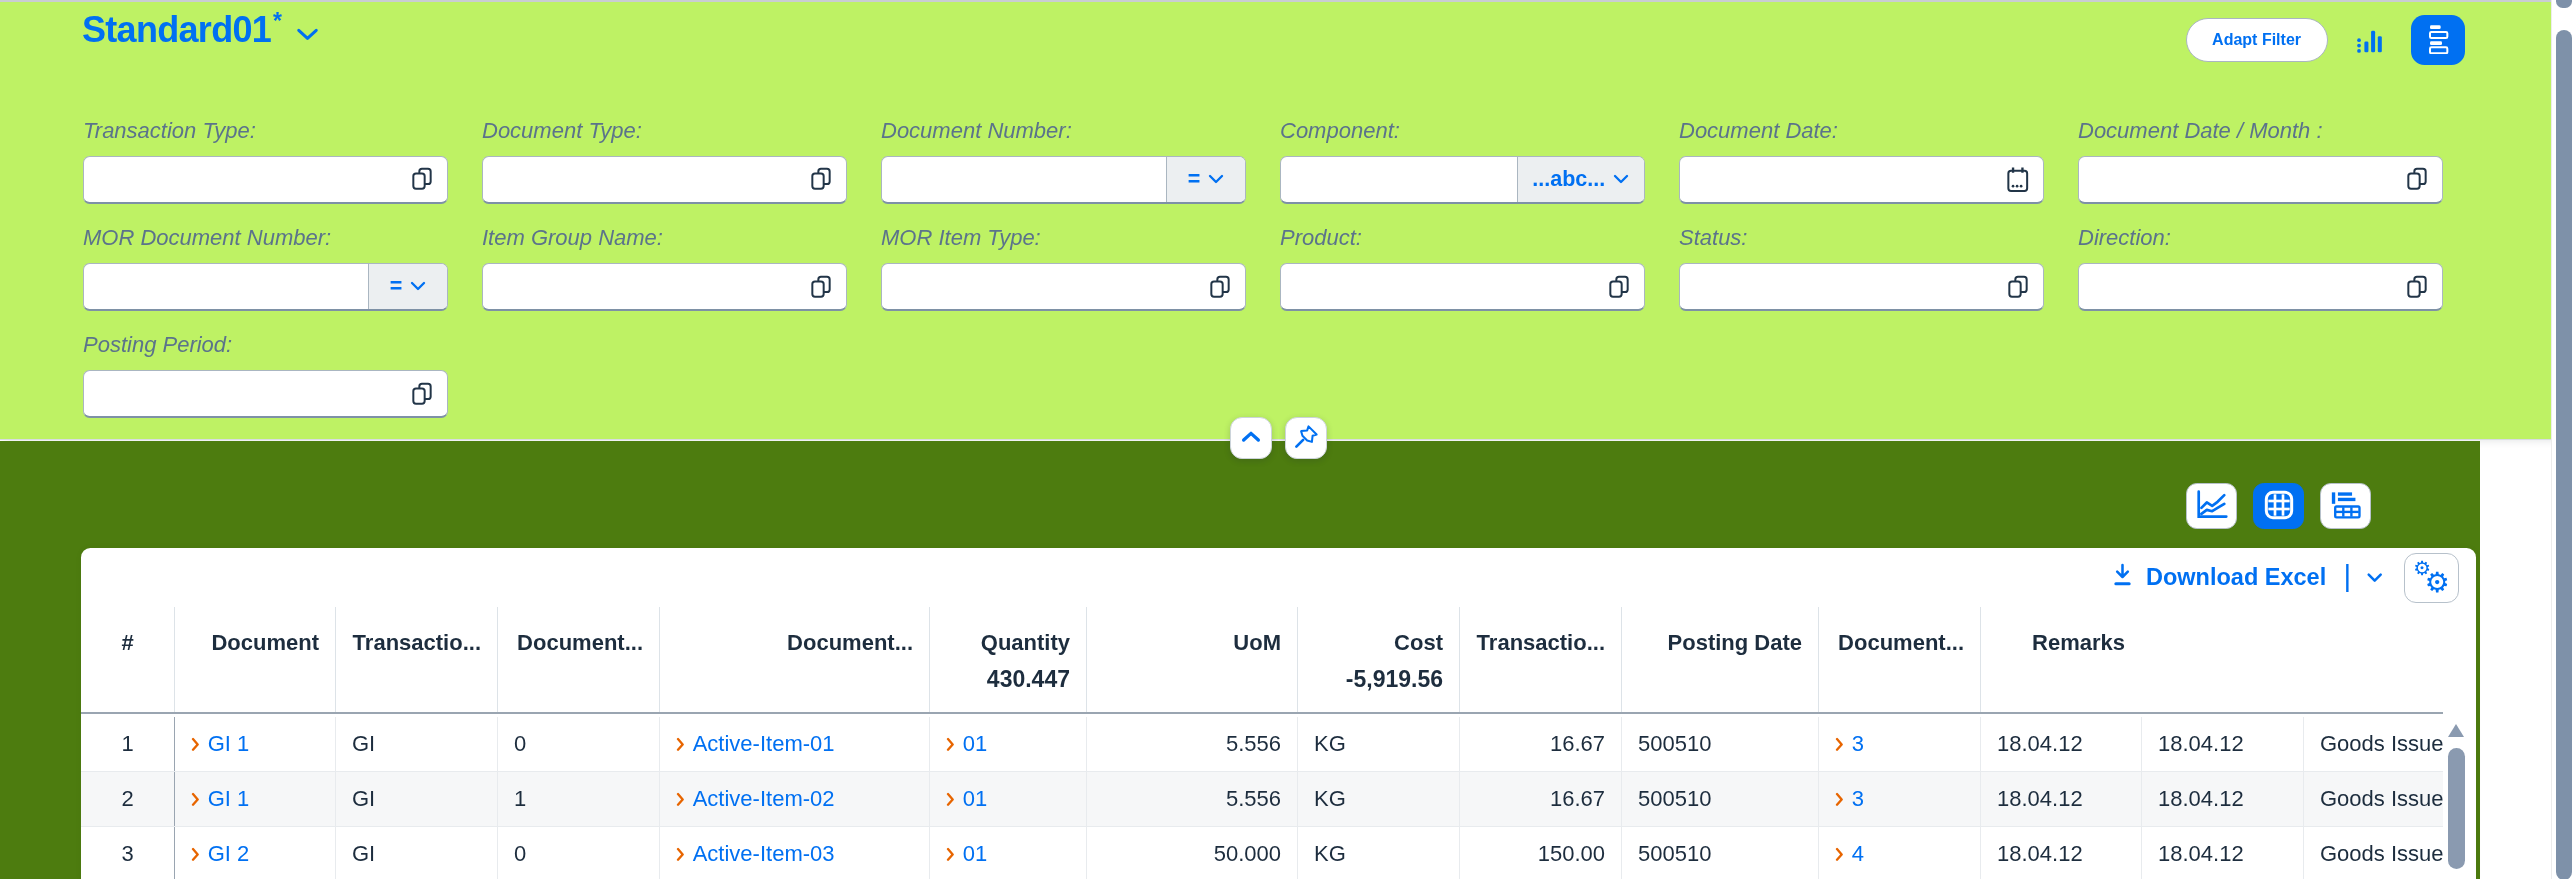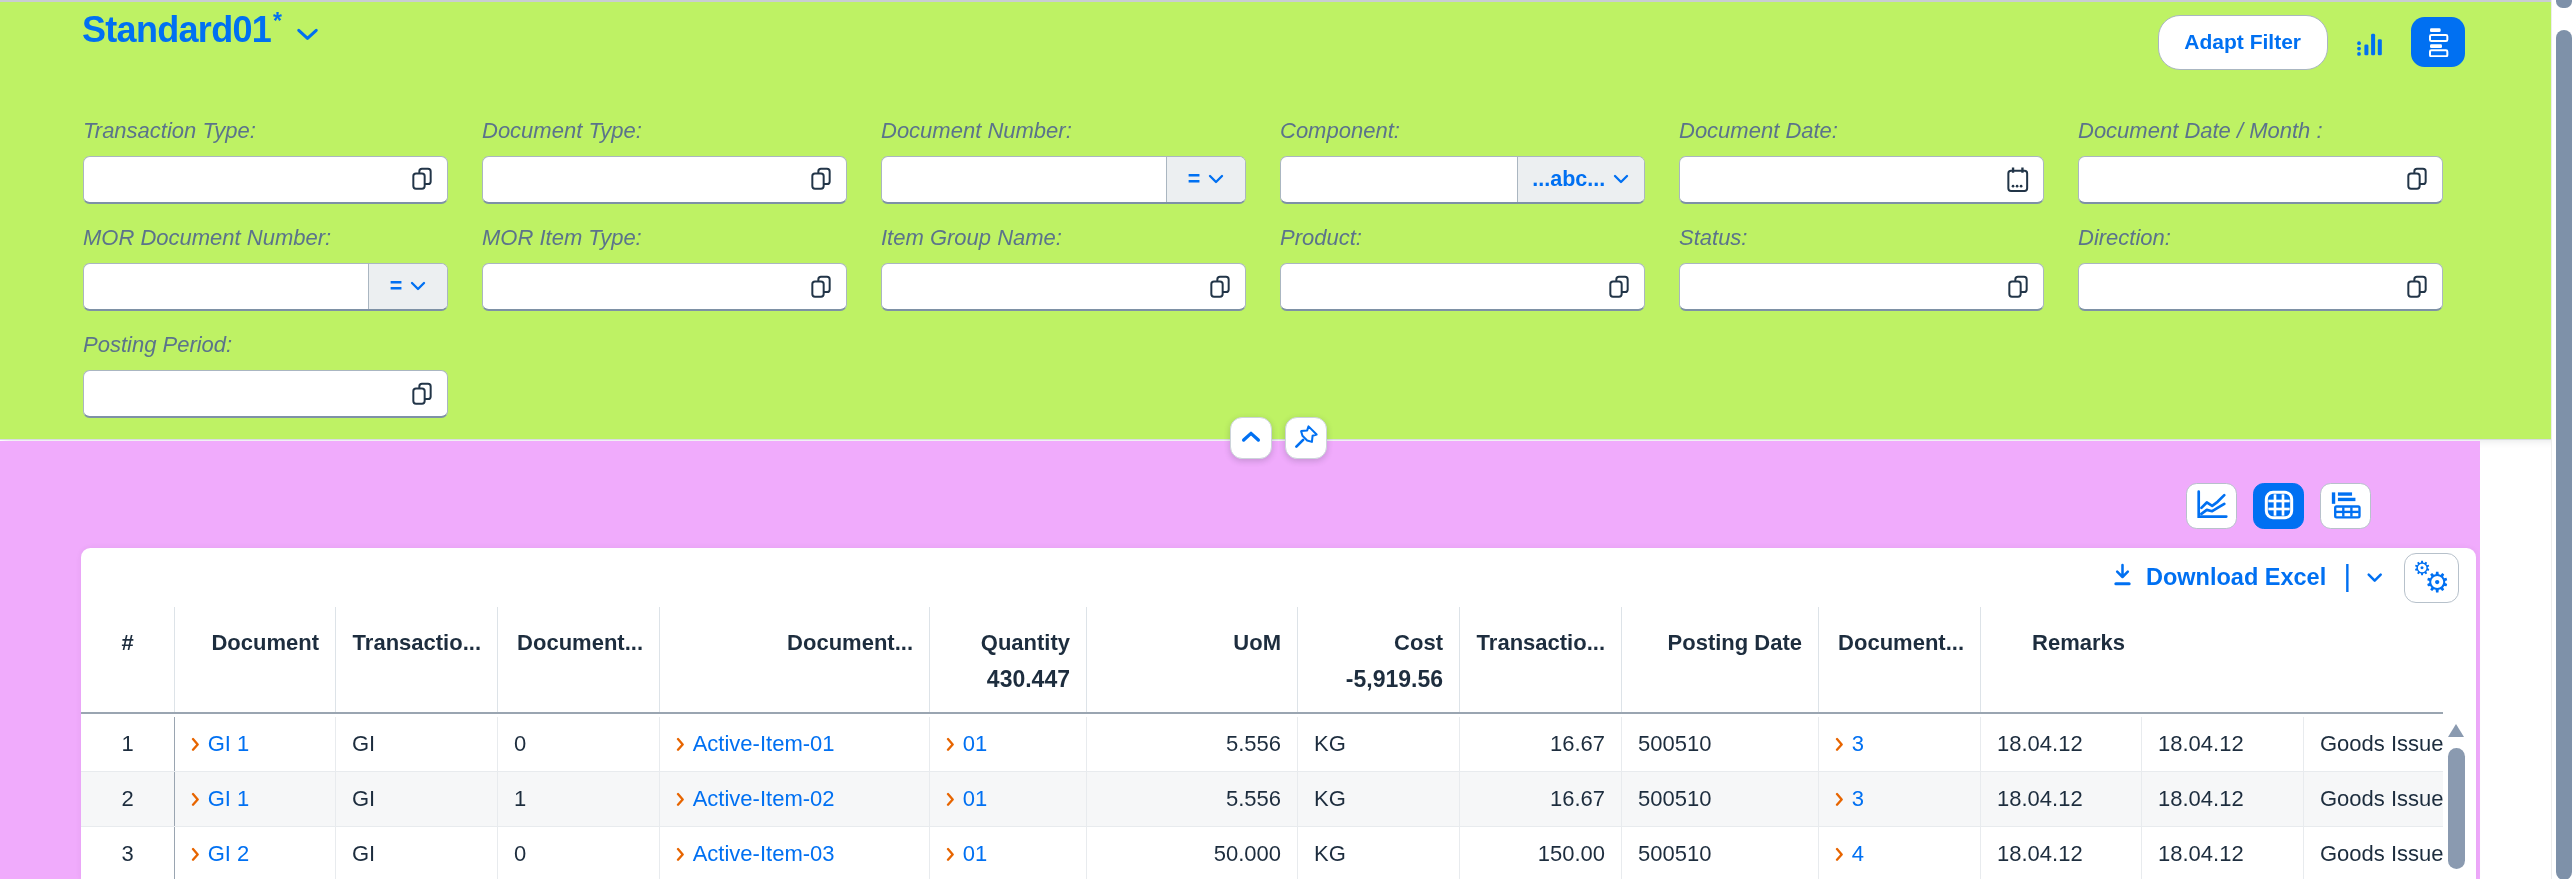--- a/index.html
+++ b/index.html
@@ -19,22 +19,22 @@
     background:#bef264; border-bottom:1.3px solid #d8dce0;
     box-shadow:0 5.4px 8px -5.4px rgba(30,40,50,.14);
   }
   .title-row { position:absolute; top:9.4px; left:82px; display:flex; align-items:flex-start; gap:14.8px; }
   h1.variant { font-size:36px; font-weight:700; color:#0070f2; letter-spacing:-0.7px; display:flex; line-height:1.15; }
   h1.variant sup { font-size:23px; color:#0070f2; margin-top:-1.3px; margin-left:2px; }
   .title-chev { margin-top:17.4px; display:flex; cursor:pointer; }
 
   .header-actions { position:absolute; top:14.8px; right:111px; display:flex; align-items:center; gap:27px; }
   .adapt-filter {
-    height:55px; padding:0 25.5px; border:1.3px solid #aab6c1; border-radius:22px;
-    background:#fff; color:#0070f2; font-size:21px; font-weight:600; cursor:pointer;
+    height:44px; padding:0 25.5px; border:1.3px solid #aab6c1; border-radius:22px;
+    background:#fff; color:#0070f2; font-size:16px; font-weight:600; cursor:pointer;
     font-family:inherit;
   }
   .chart-toggle { display:flex; cursor:pointer; }
   .filters-btn { width:54px; height:50px; border-radius:13.4px; background:#0070f2; border:none;
     display:flex; align-items:center; justify-content:center; cursor:pointer; }
 
   .filter-grid {
     position:absolute; top:118px; left:83px;
     display:grid; grid-template-columns:repeat(6, 365px); column-gap:34px; row-gap:21.5px;
   }
@@ -52,21 +52,21 @@
     font-size:21.5px; font-weight:600; padding:0 14.8px; min-width:79px; cursor:pointer; white-space:nowrap;
   }
 
   .fb-buttons { position:absolute; top:417px; left:1230px; display:flex; gap:13.4px; z-index:6; }
   .fb-btn {
     width:42px; height:42px; border-radius:12px; background:#fff; border:1.3px solid #ccd4da;
     box-shadow:0 2px 6px rgba(30,40,50,.20); display:flex; align-items:center; justify-content:center; cursor:pointer;
   }
 
   
-  .content { position:absolute; top:441px; left:0; width:2480px; height:438px; background:#f0abfc; }
+  .content { position:absolute; top:441px; left:0; width:2480px; height:438px; background:#4d7c0f; }
 
   .view-switcher { position:absolute; top:42px; right:109px; display:flex; gap:16px; }
   .vs-btn {
     width:51px; height:46px; border-radius:10.7px; background:#fff; border:1.3px solid #b7c1cb;
     display:flex; align-items:center; justify-content:center; cursor:pointer;
   }
   .vs-btn.selected { background:#0070f2; border-color:#0070f2; }
 
   .card {
     position:absolute; top:107px; left:81px; width:2395px; height:332px;
@@ -242,33 +242,33 @@
           <div class="f-input"></div>
           <div class="f-cond">
             <span>=</span>
             <svg width="16" height="10.7" viewBox="0 0 24 16" fill="none">
               <polyline points="3,3 12,12 21,3" stroke="#0070f2" stroke-width="3.5" stroke-linecap="round" stroke-linejoin="round"></polyline>
             </svg>
           </div>
         </div>
       </div>
       <div class="filter-item">
+        <div class="f-label">Item Group Name:</div>
+        <div class="f-field">
+          <div class="f-input"></div>
+          <div class="f-iconbtn">
+            <svg width="24" height="25.5" viewBox="0 0 36 38" fill="none">
+              <rect x="14" y="4" width="17" height="23" rx="4" stroke="#223548" stroke-width="3"></rect>
+              <rect x="5" y="11" width="17" height="23" rx="4" stroke="#223548" stroke-width="3" fill="#ffffff"></rect>
+            </svg>
+          </div>
+        </div>
+      </div>
+      <div class="filter-item">
         <div class="f-label">MOR Item Type:</div>
-        <div class="f-field">
-          <div class="f-input"></div>
-          <div class="f-iconbtn">
-            <svg width="24" height="25.5" viewBox="0 0 36 38" fill="none">
-              <rect x="14" y="4" width="17" height="23" rx="4" stroke="#223548" stroke-width="3"></rect>
-              <rect x="5" y="11" width="17" height="23" rx="4" stroke="#223548" stroke-width="3" fill="#ffffff"></rect>
-            </svg>
-          </div>
-        </div>
-      </div>
-      <div class="filter-item">
-        <div class="f-label">Item Group Name:</div>
         <div class="f-field">
           <div class="f-input"></div>
           <div class="f-iconbtn">
             <svg width="24" height="25.5" viewBox="0 0 36 38" fill="none">
               <rect x="14" y="4" width="17" height="23" rx="4" stroke="#223548" stroke-width="3"></rect>
               <rect x="5" y="11" width="17" height="23" rx="4" stroke="#223548" stroke-width="3" fill="#ffffff"></rect>
             </svg>
           </div>
         </div>
       </div>

